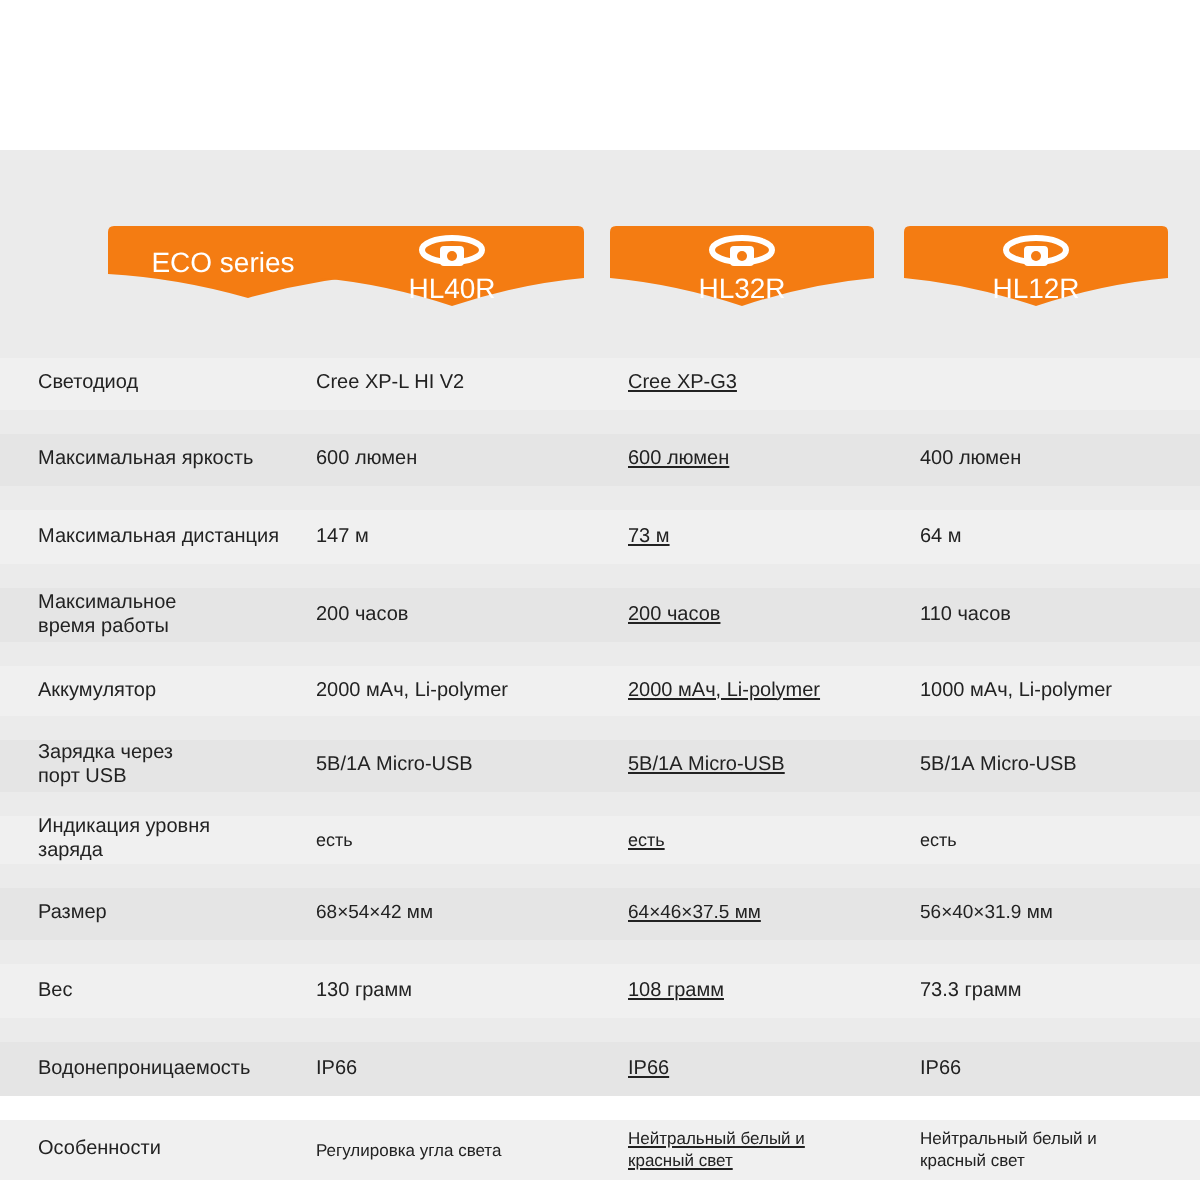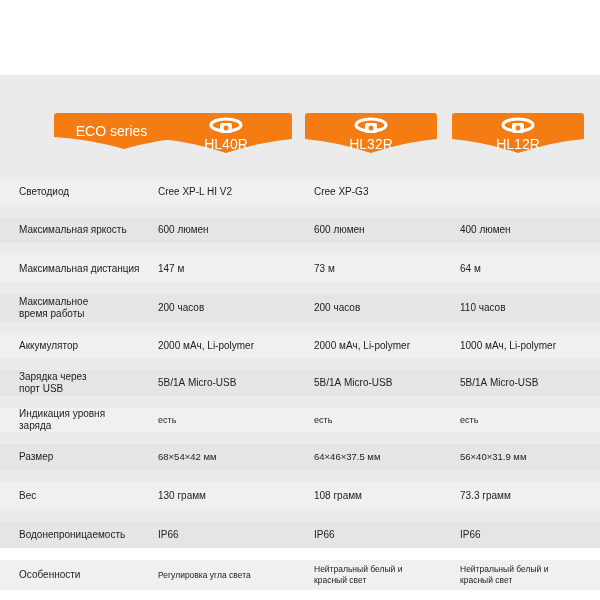--- a/index.html
+++ b/index.html
@@ -12,21 +12,21 @@
   .hdr-eco .lbl{top:10px;font-size:14px;}
   .hdr-prod .lbl{top:23px;font-size:14px;}
   .hdr-prod .icon{position:absolute;left:50%;top:4px;transform:translateX(-50%);}
   .tbl{position:absolute;left:0;top:167px;width:600px;}
   .row{position:relative;width:600px;font-size:10px;margin-top:12px;}
   .row.light{background:#f0f0f0;}
   .row.dark{background:#e5e5e5;padding-left:32px;}
   .cell{position:absolute;top:0;height:100%;display:flex;align-items:center;line-height:12px;}
   .c0{left:19px;width:140px;}
   .c1{left:158px;width:150px;}
-  .c2{left:314px;width:140px;}
+  .c2{left:314px;width:140px;text-decoration:underline;}
   .c3{left:460px;width:140px;}
   .small{font-size:8.5px;line-height:11px;}
   .sw{display:inline-block;width:10px;height:10px;margin-right:5px;}
 </style>
 </head>
 <body>
 
 <div class="panel"></div>
 
 <div class="hdr hdr-eco" style="background:none;">

